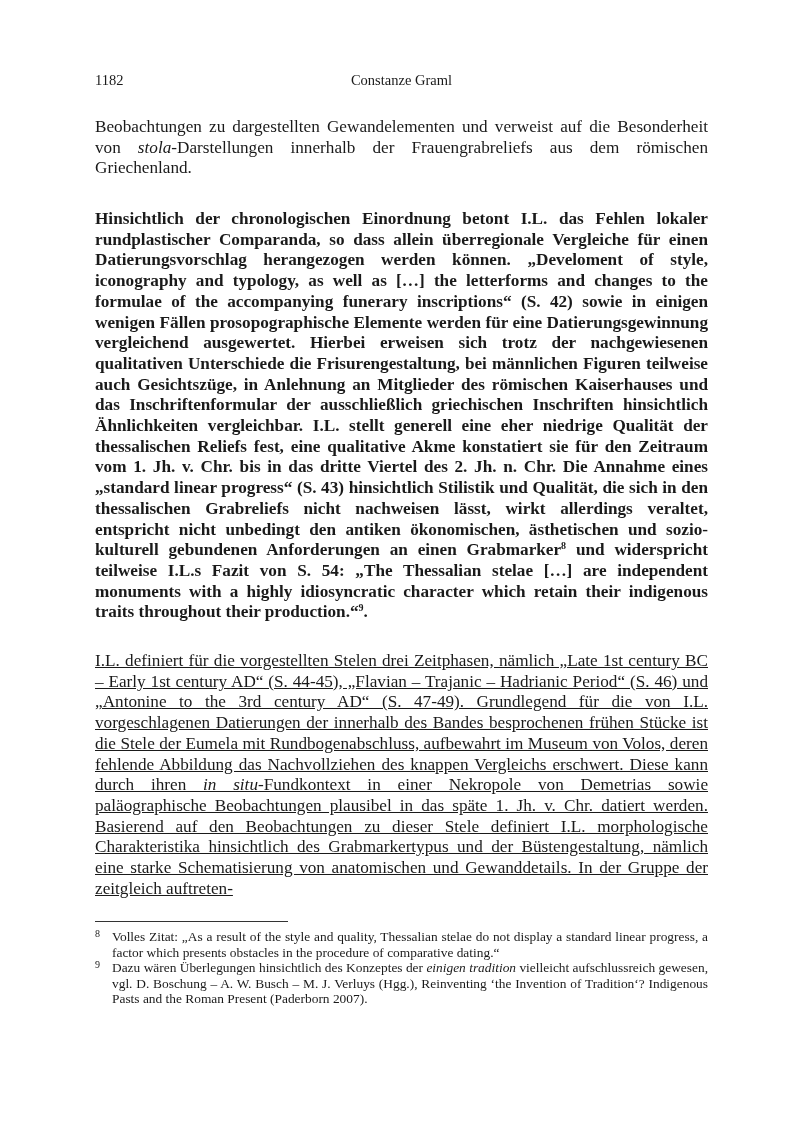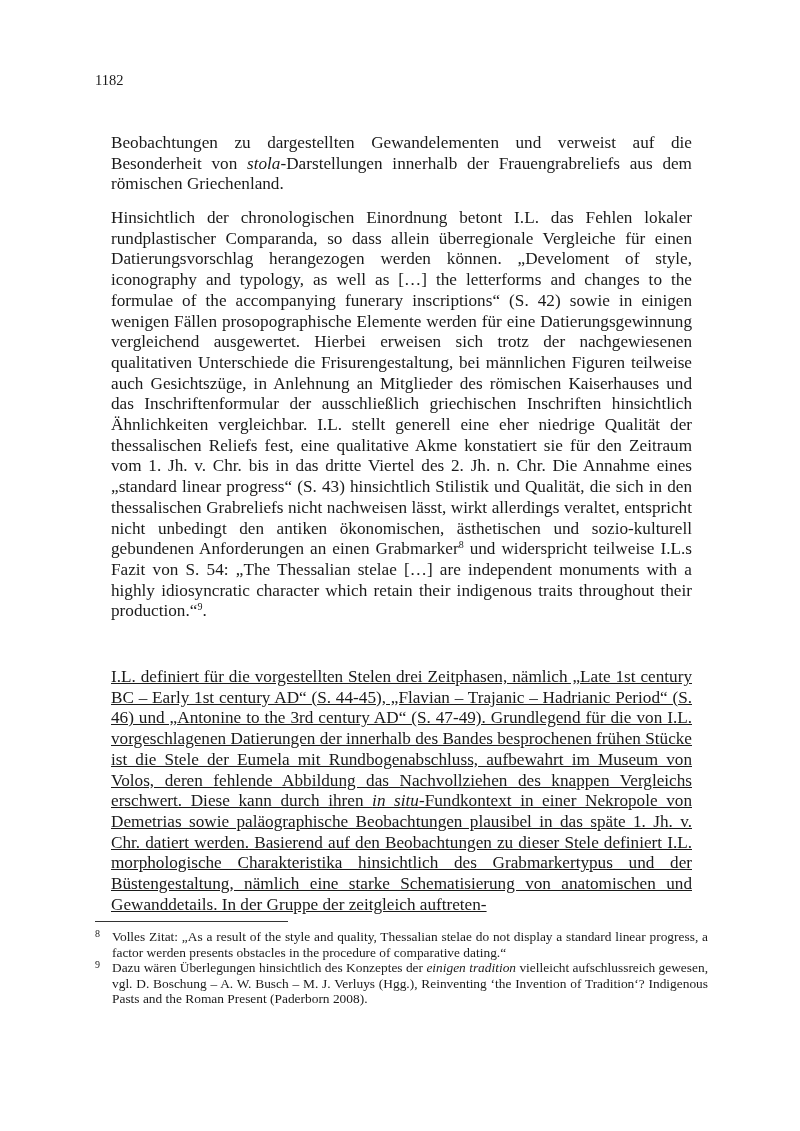--- a/index.html
+++ b/index.html
@@ -2,37 +2,38 @@
 <html><head>
 <meta charset="utf-8">
 <style>
   html, body { margin: 0; padding: 0; background: #ffffff; }
   body { width: 800px; height: 1131px; position: relative; overflow: hidden; color: #1a1a1a; }
   .page { position: absolute; left: 95px; top: 0; width: 613px; font-family: "Liberation Serif", "DejaVu Serif", serif; }
   .header { position: absolute; top: 72px; left: 0; width: 613px; height: 20px; font-size: 14.5px; }
   .page-num { position: absolute; left: 0; top: 0; }
   .running-head { position: absolute; left: 0; right: 0; text-align: center; top: 0; }
   .body { position: absolute; left: 0; width: 613px; font-size: 17.2px; line-height: 20.7px; text-align: justify; hyphens: manual; }
-  .body p { margin: 16px; }
+  .body p { margin: 0; }
   .p1 { top: 117px; }
-  .p2 { top: 192px; }
+  .p2 { top: 209px; font-weight: bold; }
   .p3 { top: 651px; text-decoration: underline; }
   .rule { position: absolute; left: 0; top: 921px; width: 193px; height: 1px; background: #333; }
   .footnotes { position: absolute; left: 0; top: 929px; width: 613px; font-size: 13.4px; line-height: 15.6px; text-align: justify; }
   .fn { position: relative; padding-left: 17px; margin: 0; }
   .fn-num { position: absolute; left: 0; top: -3px; font-size: 10px; }
   sup { font-size: 10px; line-height: 0; vertical-align: 6px; }
   i { font-style: italic; }
 </style>
 </head>
 <body>
 
 <div class="page">
   <div class="header">
     <span class="page-num">1182</span>
+    <span class="running-head">Constanze Graml</span>
   </div>
 
   <div class="body p1">
     <p>
       <span>Beobachtungen zu dargestellten Gewandelementen und verweist auf die Besonderheit von </span><i>stola</i><span>-Darstellungen innerhalb der Frauengrabreliefs aus dem römischen Griechenland.</span>
     </p>
   </div>
 
   <div class="body p2">
     <p>
@@ -43,19 +44,19 @@
   <div class="body p3">
     <p>
       <span>I.L. definiert für die vorgestellten Stelen drei Zeitphasen, nämlich „Late 1st century BC – Early 1st century AD“ (S. 44-45), „Flavian – Trajanic – Hadrianic Period“ (S. 46) und „Antonine to the 3rd century AD“ (S. 47-49). Grundlegend für die von I.L. vorgeschlagenen Datierungen der innerhalb des Bandes besprochenen frühen Stücke ist die Stele der Eumela mit Rundbogenabschluss, aufbewahrt im Museum von Volos, deren fehlende Abbildung das Nachvollziehen des knappen Vergleichs erschwert. Diese kann durch ihren </span><i>in situ</i><span>-Fundkontext in einer Nekropole von Demetrias sowie paläographische Beobachtungen plausibel in das späte 1. Jh. v. Chr. datiert werden. Basierend auf den Beobachtungen zu dieser Stele definiert I.L. morphologische Charakteristika hinsichtlich des Grabmarkertypus und der Büstengestaltung, nämlich eine starke Schematisierung von anatomischen und Gewanddetails. In der Gruppe der zeitgleich auftreten-</span>
     </p>
   </div>
 
   <div class="rule"></div>
 
   <div class="footnotes">
     <p class="fn">
-      <span class="fn-num">8</span><span>Volles Zitat: „As a result of the style and quality, Thessalian stelae do not display a standard linear progress, a factor werden presents obstacles in the procedure of comparative dating.“</span>
+      <span class="fn-num">8</span><span>Volles Zitat: „As a result of the style and quality, Thessalian stelae do not display a standard linear progress, a factor which presents obstacles in the procedure of comparative dating.“</span>
     </p>
     <p class="fn">
-      <span class="fn-num">9</span><span>Dazu wären Überlegungen hinsichtlich des Konzeptes der </span><i>einigen tradition</i><span> vielleicht aufschlussreich gewesen, vgl. D. Boschung – A. W. Busch – M. J. Verluys (Hgg.), Reinventing ‘the Invention of Tradition‘? Indigenous Pasts and the Roman Present (Paderborn 2008).</span>
+      <span class="fn-num">9</span><span>Dazu wären Überlegungen hinsichtlich des Konzeptes der </span><i>einigen tradition</i><span> vielleicht aufschlussreich gewesen, vgl. D. Boschung – A. W. Busch – M. J. Verluys (Hgg.), Reinventing ‘the Invention of Tradition‘? Indigenous Pasts and the Roman Present (Paderborn 2007).</span>
     </p>
   </div>
 </div>
 
 </body></html>

